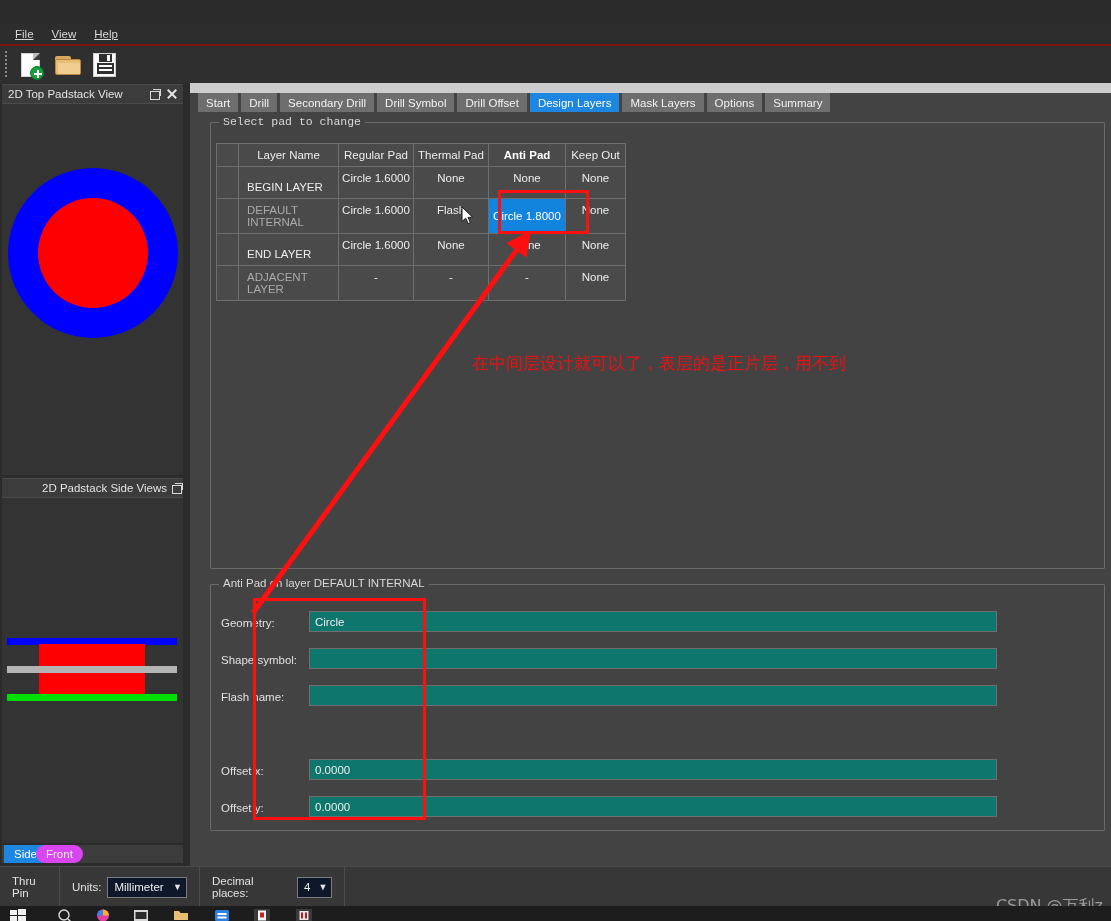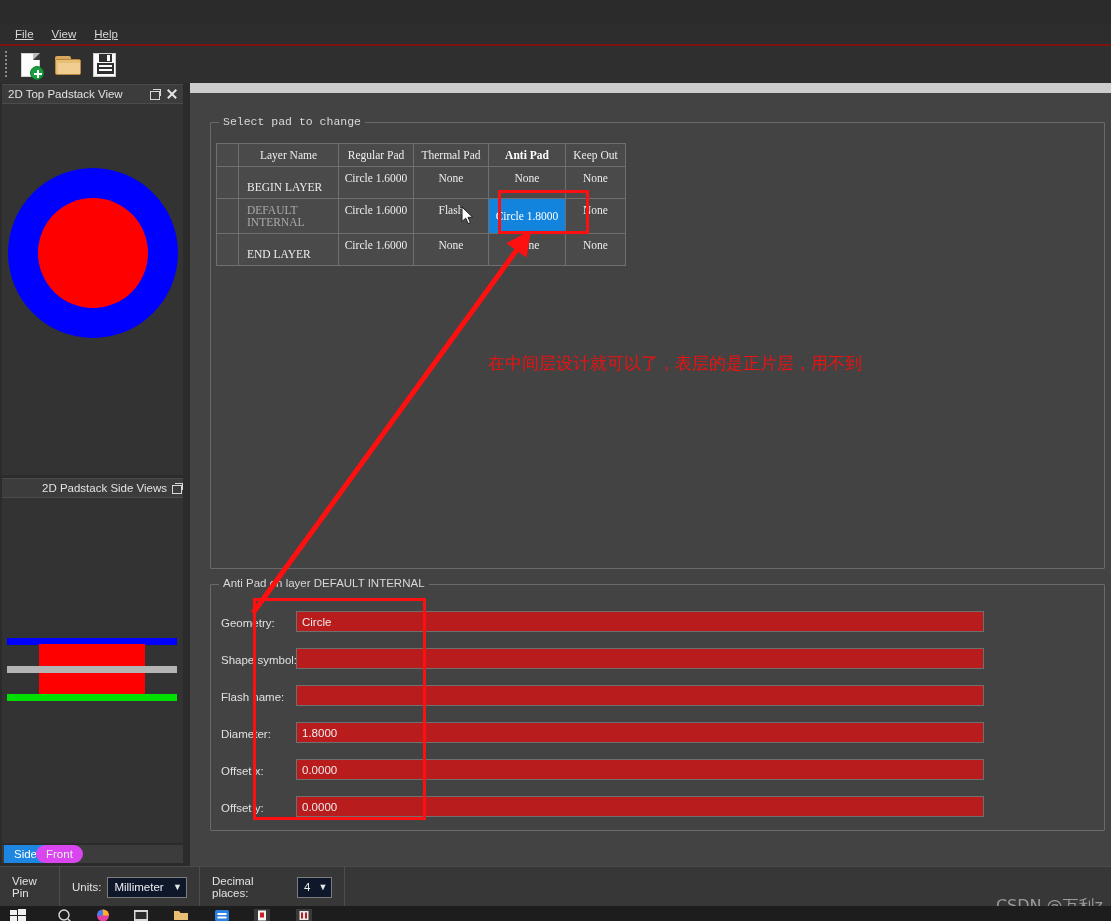--- a/index.html
+++ b/index.html
@@ -144,36 +144,36 @@
   .group {
     position:absolute; border:1px solid #6a6a6a; border-radius:1px;
   }
   .group > .legend {
     position:absolute; top:-8px; left:8px; background:#434343; padding:0 4px;
     color:#d9d9d9; font-size:11.5px; white-space:nowrap;
   }
 
   
   .tbl { position:absolute; left:216px; top:143px; border-collapse:collapse;
-    table-layout:fixed; background:#4a4a4a;font-family:Liberation Serif, serif; }
+    table-layout:fixed; background:#4a4a4a; }
   .tbl td, .tbl th { border:1px solid #6f6f6f; color:#ededed; font-size:11.5px;
     font-weight:normal; text-align:center; padding:0; }
   .tbl th { height:23px; }
   .tbl td { height:32px; vertical-align:top; padding-top:5px; }
   .tbl th.anti { font-weight:bold; color:#ffffff; }
   .tbl td.rowsel { width:22px; }
   .tbl td.lname { text-align:left; padding-left:8px; vertical-align:bottom; padding-bottom:5px; }
   .tbl td.lname.dim { color:#aaaaaa; }
   .tbl td.cellsel { background:#1284dd; color:#ffffff; vertical-align:middle; padding-top:0; }
 
   
   .formrow { position:absolute; left:0; width:100%; height:36px; }
   .flabel { position:absolute; left:10px; top:8px; color:#e0e0e0; font-size:11.5px; white-space:nowrap; }
-  .finput { position:absolute; left:85px; top:2px; width:688px; height:21px;
-    background:#b91c1c; border:1px solid #6f6f6f; color:#ededed;
+  .finput { position:absolute; left:98px; top:2px; width:688px; height:21px;
+    background:#0f766e; border:1px solid #6f6f6f; color:#ededed;
     font-size:11.5px; font-family:"Liberation Sans", sans-serif;
     padding:0 0 0 5px; outline:none; }
 
   
   .statusbar { position:absolute; left:0; top:866px; width:1111px; height:40px;
     background:#373737; border-top:1px solid #4a4a4a; }
   .sb-cell { position:absolute; top:0; height:40px; display:flex; align-items:center;
     color:#e2e2e2; font-size:11.5px; border-right:1px solid #4d4d4d; padding:0 12px; }
   .combo { height:21px; background:#0f172a; border:1px solid #7c7c7c; color:#eee;
     font-size:11.5px; display:flex; align-items:center; padding:0 4px 0 6px; margin-left:6px; }
@@ -262,20 +262,31 @@
   <div class="sf-tabs">
     <span class="sf-tab sel">Side</span>
     <span class="sf-tab un">Front</span>
   </div>
 
   <div class="splitter-v"></div>
 
   <div class="graybar"></div>
   <div class="workarea"></div>
 
+  <div class="tabstrip">
+    <span class="tab">Start</span>
+    <span class="tab">Drill</span>
+    <span class="tab">Secondary Drill</span>
+    <span class="tab">Drill Symbol</span>
+    <span class="tab">Drill Offset</span>
+    <span class="tab active">Design Layers</span>
+    <span class="tab">Mask Layers</span>
+    <span class="tab">Options</span>
+    <span class="tab">Summary</span>
+  </div>
 
   <div class="group" style="left:210px; top:122px; width:895px; height:447px;font-family:Liberation Mono, monospace;">
     <span class="legend">Select pad to change</span>
   </div>
 
   <table class="tbl">
     <thead>
       <tr>
         <th style="width:22px"></th>
         <th style="width:100px">Layer Name</th>
@@ -303,42 +314,46 @@
         <td>None</td>
       </tr>
       <tr>
         <td class="rowsel"></td>
         <td class="lname">END LAYER</td>
         <td>Circle 1.6000</td>
         <td>None</td>
         <td>None</td>
         <td>None</td>
       </tr>
+      <tr>
+        <td class="rowsel"></td>
+        <td class="lname dim">ADJACENT LAYER</td>
+        <td>-</td>
+        <td>-</td>
+        <td>-</td>
+        <td>None</td>
+      </tr>
     </tbody>
   </table>
 
   <div class="group" style="left:210px; top:584px; width:895px; height:247px;">
     <span class="legend">Anti Pad on layer DEFAULT INTERNAL</span>
 
     <div class="formrow" style="top:24px;">
       <span class="flabel">Geometry:</span>
       <input class="finput" readonly="" value="Circle" style="">
     </div>
     <div class="formrow" style="top:61px;">
       <span class="flabel">Shape symbol:</span>
       <input class="finput" readonly="" value="" style="">
     </div>
     <div class="formrow" style="top:98px;">
       <span class="flabel">Flash name:</span>
       <input class="finput" readonly="" value="" style="">
     </div>
-    <div class="formrow" style="top:135px;">
-      <span class="flabel">Diameter:</span>
-      <input class="finput" readonly="" value="1.8000" style="">
-    </div>
     <div class="formrow" style="top:172px;">
       <span class="flabel">Offset x:</span>
       <input class="finput" readonly="" value="0.0000" style="">
     </div>
     <div class="formrow" style="top:209px;">
       <span class="flabel">Offset y:</span>
       <input class="finput" readonly="" value="0.0000" style="">
     </div>
   </div>
 
@@ -347,28 +362,28 @@
 
   <svg class="annot-arrow">
     <defs>
       <marker id="ah" markerWidth="5" markerHeight="5" refX="2.6" refY="2.5" orient="auto">
         <path d="M0,0 L5,2.5 L0,5 z" fill="#ff1010"></path>
       </marker>
     </defs>
     <line x1="253" y1="613" x2="524" y2="240" stroke="#ff1010" stroke-width="5" marker-end="url(#ah)"></line>
   </svg>
 
-  <div class="annot-text" style="left:488px; top:352px;">在中间层设计就可以了，表层的是正片层，用不到</div>
+  <div class="annot-text" style="left:472px; top:352px;">在中间层设计就可以了，表层的是正片层，用不到</div>
 
   <svg class="cursor" style="left:461px; top:206px;" viewBox="0 0 13 19">
     <path d="M1,1 L1,15.5 L4.7,12.2 L7.2,17.6 L9.4,16.6 L7,11.4 L11.6,11.2 Z" fill="#ffffff" stroke="#1a1a1a" stroke-width="1"></path>
   </svg>
 
   <div class="statusbar">
-    <span class="sb-cell" style="left:0; width:60px; justify-content:center;">View Pin</span>
+    <span class="sb-cell" style="left:0; width:60px; justify-content:center;">Thru Pin</span>
     <span class="sb-cell" style="left:60px; width:140px;">
       <span>Units:</span>
       <span class="combo" style="width:87px;">
         <span>Millimeter</span>
         <span class="arw">▼</span>
       </span>
     </span>
     <span class="sb-cell" style="left:200px; width:145px;">
       <span>Decimal places:</span>
       <span class="combo" style="width:35px;">

